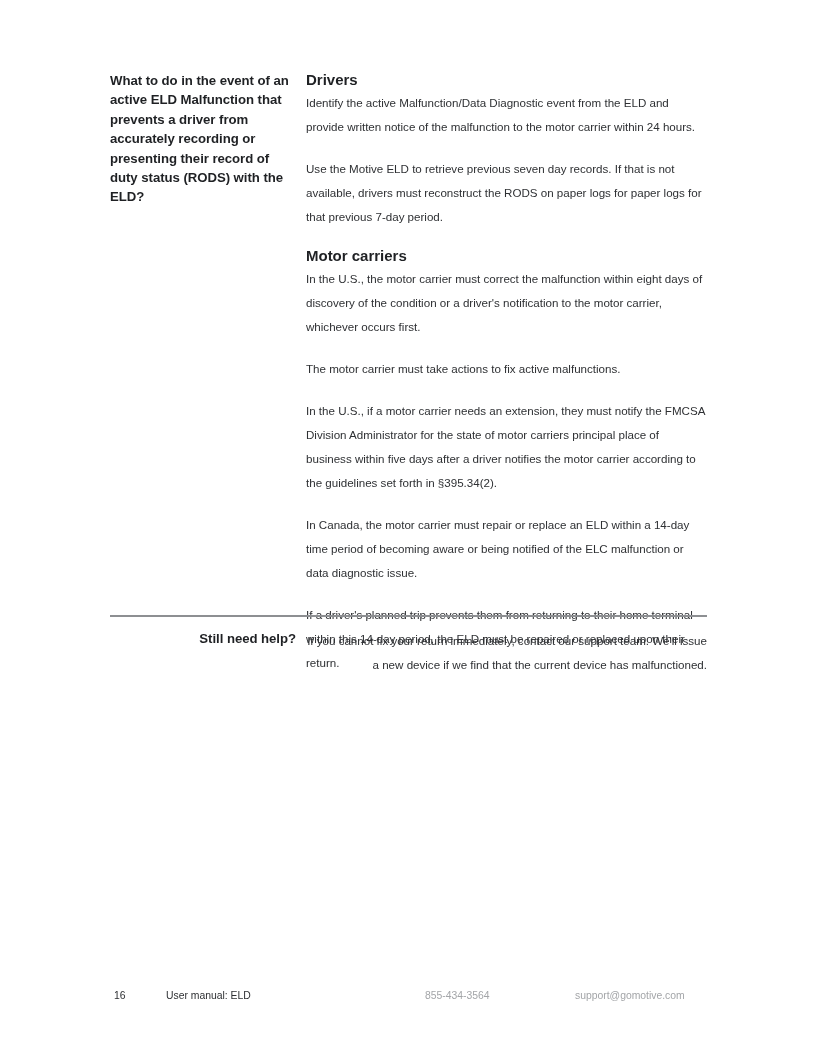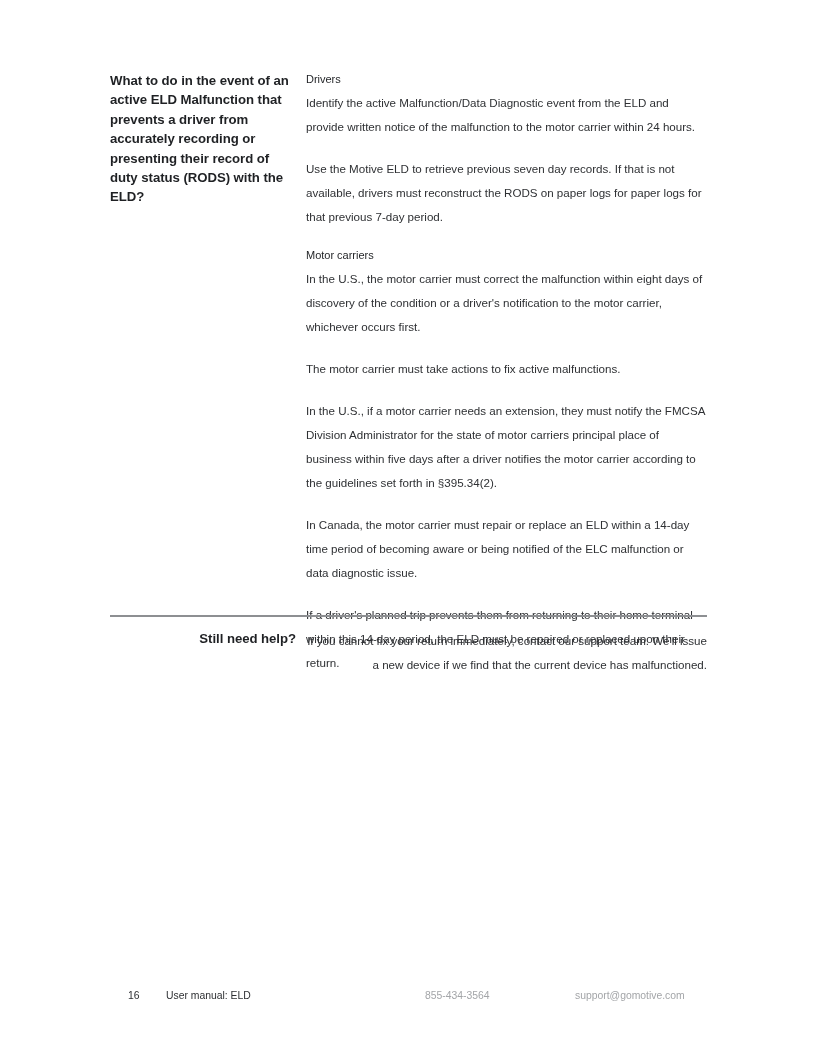--- a/index.html
+++ b/index.html
@@ -50,23 +50,23 @@
   .section-heading {
     font-size: 13.2px;
     line-height: 19.4px;
     font-weight: bold;
     color: #1f2124;
     letter-spacing: -0.05px;
     margin: 0;
   }
 
   .sub-heading {
-    font-size: 11px;
+    font-size: 15px;
     line-height: 17px;
-    font-weight: normal;
+    font-weight: bold;
     color: #1f2124;
     margin: 0 0 3px 0;
     letter-spacing: -0.01px;
   }
 
   p.body {
     font-size: 11.6px;
     line-height: 24px;
     color: #2e3033;
     margin: 0 0 18px 0;
@@ -94,21 +94,21 @@
     top: 988px;
     width: 597px;
     height: 16px;
     font-size: 10.4px;
     line-height: 16px;
     color: #2e3033;
     letter-spacing: -0.01px;
   }
   .footer-page-no {
     position: absolute;
-    left: 18px;
+    left: 4px;
     top: 0;
   }
   .footer-doc-title {
     position: absolute;
     left: 27px;
     top: 0;
     margin-left: 29px;
   }
   .footer-phone {
     position: absolute;

